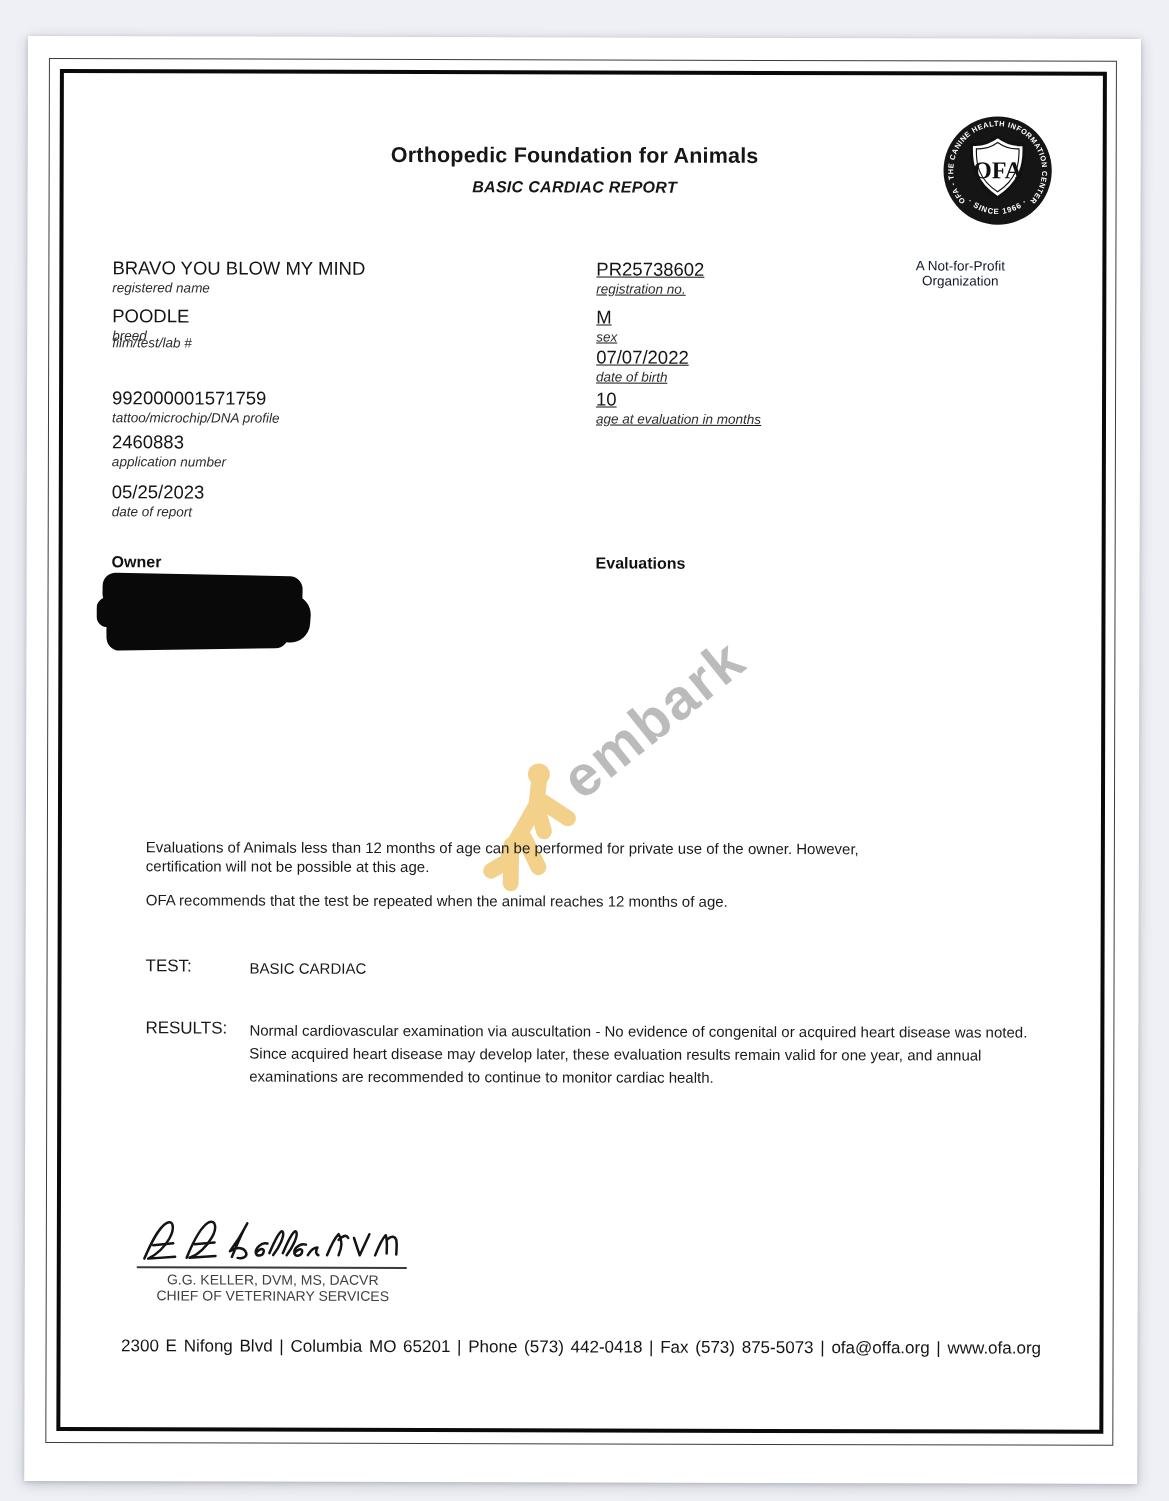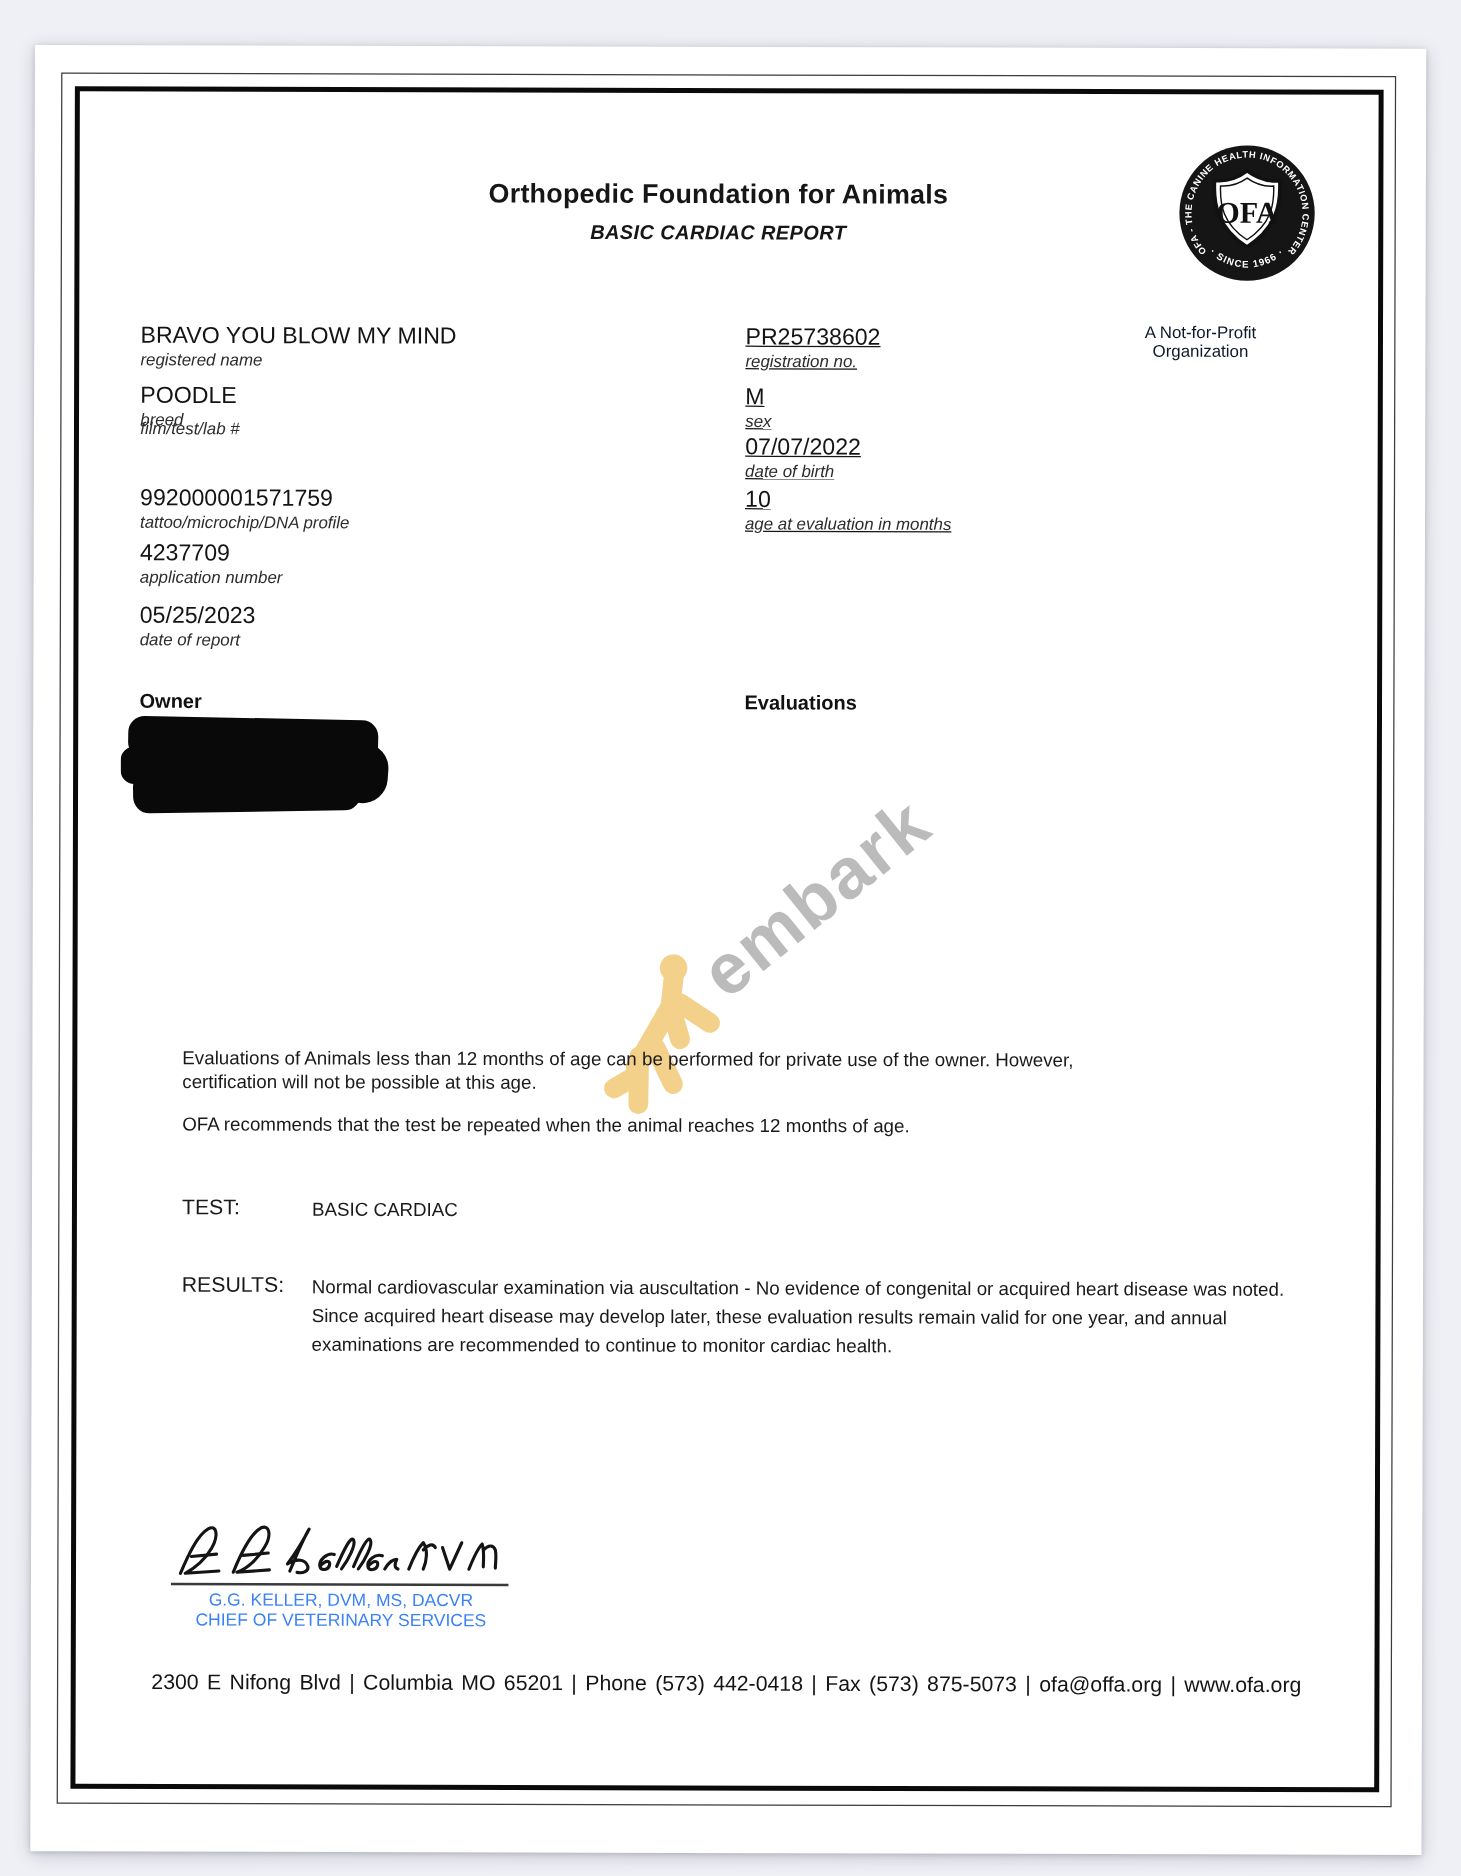--- a/index.html
+++ b/index.html
@@ -53,21 +53,21 @@
   .notes{position:absolute;left:120px;width:745px;font-size:15px;line-height:18.5px;color:#1a1a1a;}
   .note-1{top:802px;}
   .note-2{top:855px;}
   .row-test{position:absolute;top:920px;left:120px;}
   .row-results{position:absolute;top:982px;left:120px;}
   .row-label{position:absolute;left:0;top:0;font-size:17px;color:#1a1a1a;}
   .row-value{position:absolute;left:104px;top:0;font-size:15px;line-height:23px;width:818px;color:#1a1a1a;white-space:pre-wrap;}
   .signature{position:absolute;left:108px;top:1180px;}
   .sig-svg{display:block;}
   .sig-line{width:270px;height:0;border-top:2px solid #3a3a3a;margin-left:4px;}
-  .sig-names{width:300px;text-align:center;font-size:14px;line-height:16px;color:#3b82f6;margin-top:3px;margin-left:-10px;}
+  .sig-names{width:300px;text-align:center;font-size:14px;line-height:16px;color:#404040;margin-top:3px;margin-left:-10px;}
   .footer{
     position:absolute;left:40px;right:40px;top:1300px;text-align:center;
     font-size:17px;color:#141414;word-spacing:2px;
   }
 </style>
 </head>
 <body>
 
 <div class="paper">
 
@@ -127,21 +127,21 @@
       <div class="label">breed</div>
     </div>
     <div class="field col-left" style="top:297px">
       <div class="label">film/test/lab #</div>
     </div>
     <div class="field col-left" style="top:319px">
       <div class="value">992000001571759</div>
       <div class="label">tattoo/microchip/DNA profile</div>
     </div>
     <div class="field col-left" style="top:363px">
-      <div class="value">4237709</div>
+      <div class="value">2460883</div>
       <div class="label">application number</div>
     </div>
     <div class="field col-left" style="top:413px">
       <div class="value">05/25/2023</div>
       <div class="label">date of report</div>
     </div>
 
     <div class="field col-right" style="top:189px">
       <div class="value">PR25738602</div>
       <div class="label">registration no.</div>

